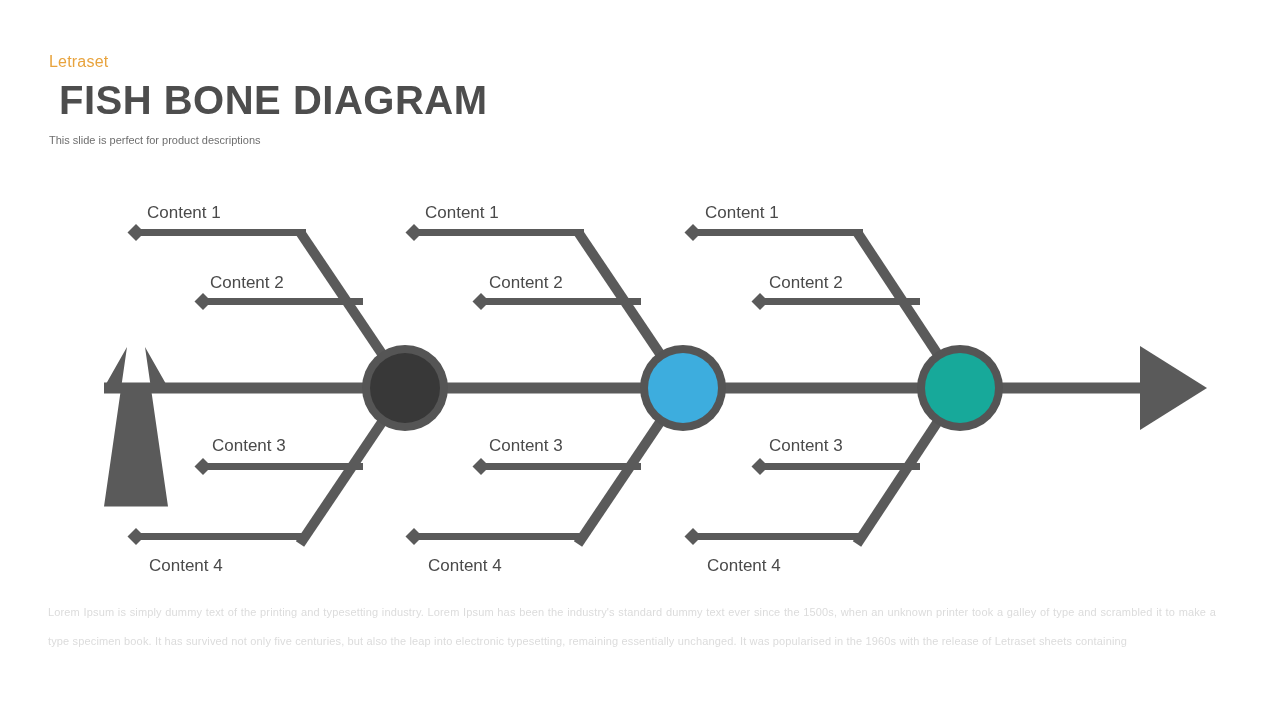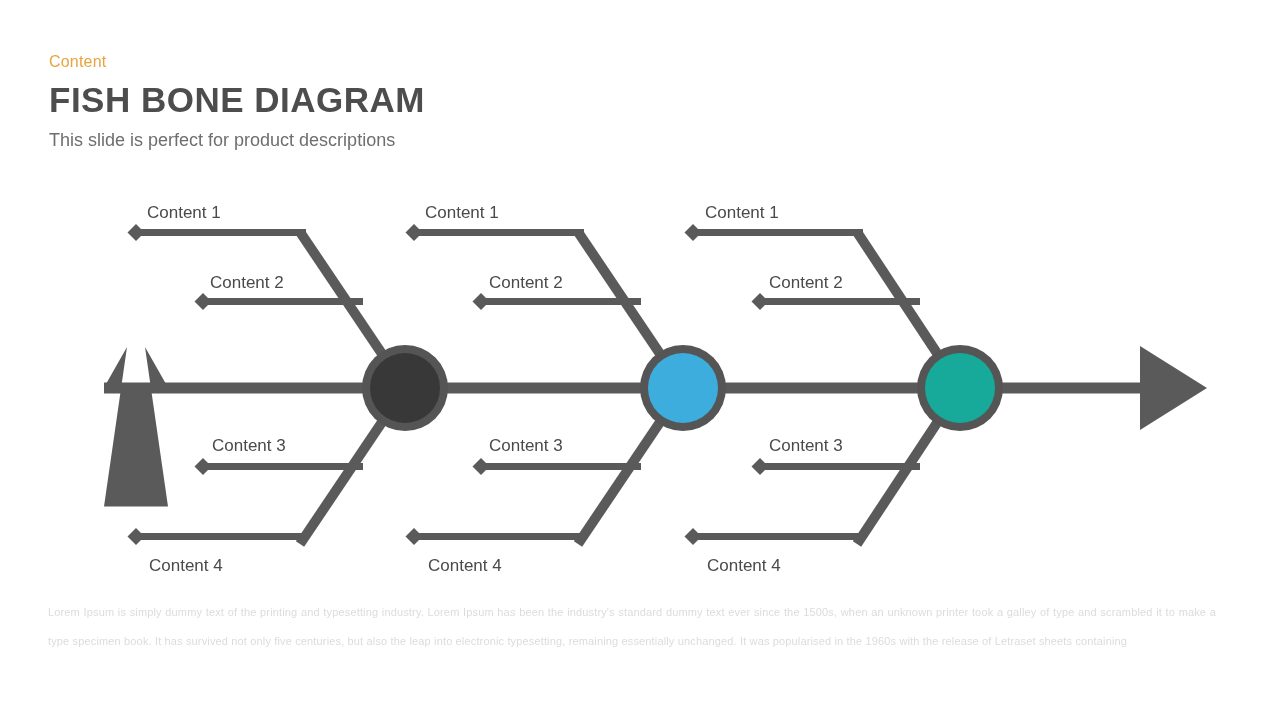--- a/index.html
+++ b/index.html
@@ -30,30 +30,30 @@
   }
   .kicker {
     font-size: 16px;
     color: #E8A33D;
     letter-spacing: 0.2px;
     line-height: 20px;
     margin: 0 0 6px 0;
     font-weight: 400;
   }
   .title {
-    font-size: 35px;
+    font-size: 40px;
     font-weight: bold;
     color: #4D4D4D;
     letter-spacing: 0.5px;
     line-height: 44px;
-    margin: 0 0 8px 0;
+    margin: 0 0 8px 10px;
     white-space: nowrap;
   }
   .subtitle {
-    font-size: 18px;
+    font-size: 11px;
     color: #6E6E6E;
     line-height: 20px;
     margin: 0;
     font-weight: 400;
   }
 
   
   #diagram-wrap {
     position: absolute;
     left: 0;
@@ -81,21 +81,21 @@
     text-align: justify;
     letter-spacing: 0.15px;
   }
 </style>
 </head>
 <body>
 
 <div id="slide">
 
   <div class="header">
-    <div class="kicker">Content</div>
+    <div class="kicker">Letraset</div>
     <div class="title">FISH BONE DIAGRAM</div>
     <div class="subtitle">This slide is perfect for product descriptions</div>
   </div>
 
   <div id="diagram-wrap">
     <svg id="fishbone" width="1280" height="410" viewBox="0 0 1280 410">
 
       <defs>
 
         <g id="diamond">

